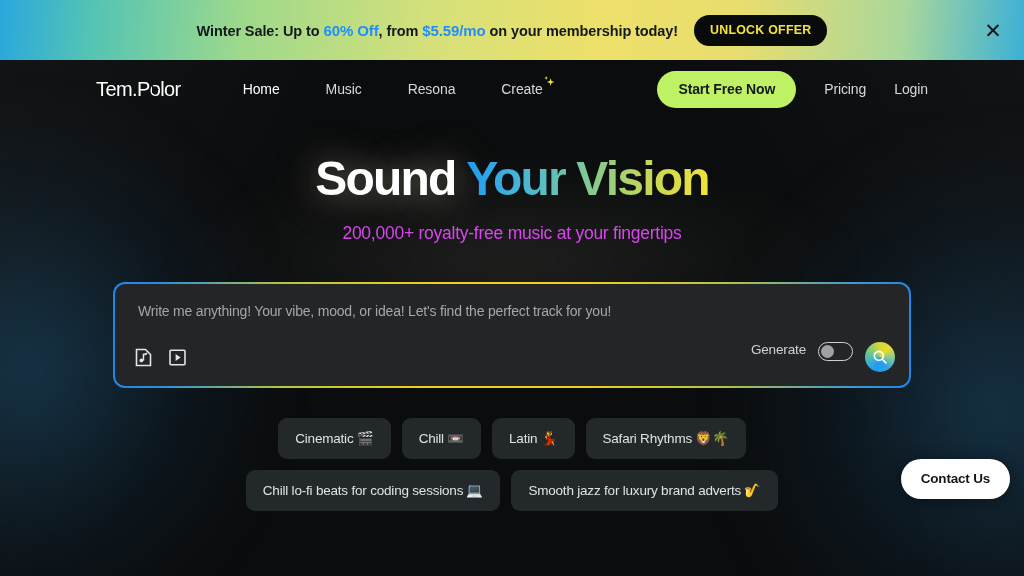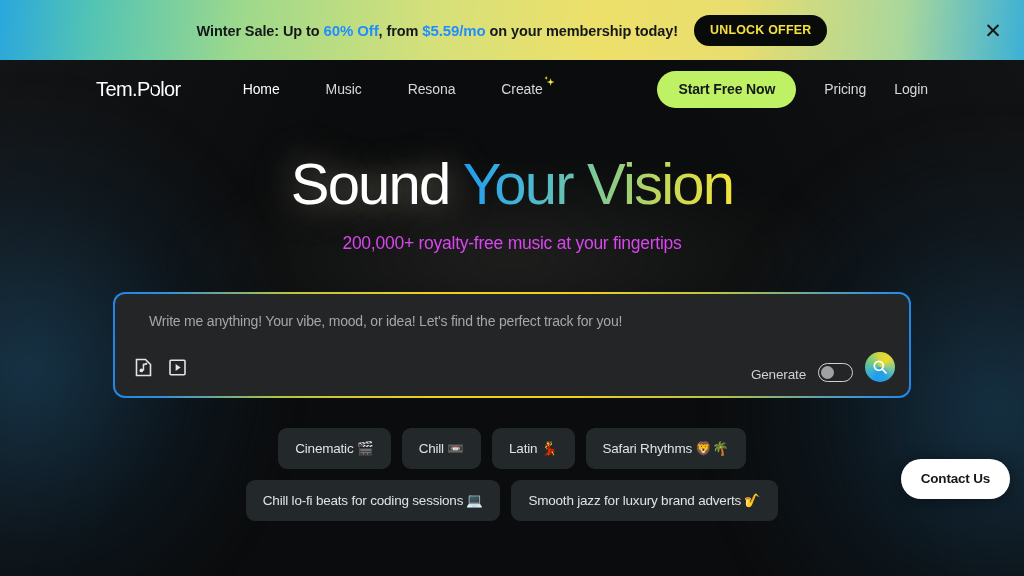--- a/index.html
+++ b/index.html
@@ -91,21 +91,21 @@
     padding:10px 21px 11px;
     font-family:"Liberation Sans", sans-serif;
     font-size:14px; font-weight:700; letter-spacing:-.15px; cursor:pointer;
     white-space:nowrap;
   }
   .nav-text-link{ font-size:14px; color:#d6d8d9; cursor:pointer; letter-spacing:-.1px; }
 
   
   #hero{ position:relative; z-index:5; text-align:center; padding-top:37px; }
   #hero-title{
-    font-size:58px; font-weight:400; letter-spacing:-1.8px; line-height:1;
+    font-size:48px; font-weight:700; letter-spacing:-1.8px; line-height:1;
     display:inline-block;
   }
   .t-white{ color:#fff; text-shadow:0 0 34px rgba(235,235,200,.45), 0 0 64px rgba(220,220,180,.22); }
   .t-grad{
     background:linear-gradient(92deg,#1f9bf0 0%,#45b5d8 22%,#6fc5a8 43%,#96cd7e 58%,#c6d757 75%,#f2e339 100%);
     -webkit-background-clip:text; background-clip:text;
     -webkit-text-fill-color:transparent; color:transparent;
   }
   #hero-subtitle{
     margin-top:20px; font-size:17.5px; color:#d946ef; letter-spacing:-.25px; font-weight:400;
@@ -114,39 +114,39 @@
   
   #search-box-wrap{
     position:relative; z-index:5;
     width:798px; margin:38px auto 0;
     border-radius:12px;
     padding:2px;
     background:linear-gradient(92deg,#1f86e8 0%,#2a8fe0 6%,#b9c63f 22%,#f0cf1e 40%,#f1d01d 58%,#b6c544 76%,#3a94d6 94%,#1f86e8 100%);
   }
   #search-box{
     background:#232526; border-radius:10px;
-    height:102px; padding:16px 34px 0; position:relative;
+    height:102px; padding:16px 23px 0; position:relative;
     display:flex; flex-direction:column;
   }
   #prompt-input{
     width:100%; background:transparent; border:none; outline:none;
     font-family:"Liberation Sans", sans-serif;
     font-size:14px; color:#e9ebec; letter-spacing:-.2px;
     padding:3px 0;
   }
   #prompt-input::placeholder{ color:#a3a7aa; }
   #search-box-toolbar{
     position:absolute; left:18px; right:14px; bottom:14px;
     display:flex; align-items:center;
   }
   .tool-icon{
     width:21px; height:21px; display:flex; align-items:center; justify-content:center;
     cursor:pointer; margin-right:13px;
   }
-  #toolbar-right{ margin-left:auto; display:flex; align-items:flex-end; gap:12px; }
+  #toolbar-right{ margin-left:auto; display:flex; align-items:flex-start; gap:12px; }
   #generate-label{ font-size:13.5px; color:#cfd2d4; letter-spacing:-.15px; }
   #generate-toggle{
     width:35px; height:19px; border-radius:11px;
     border:1.4px solid #cfd2d4; background:transparent;
     display:flex; align-items:center; padding:2px; cursor:pointer;
   }
   #generate-toggle .knob{ width:13px; height:13px; border-radius:50%; background:#9ea2a5; }
   #search-submit-button{
     width:30px; height:30px; border-radius:50%; border:none; cursor:pointer;
     background:conic-gradient(from 200deg,#1f9bf0,#3fb5c9,#7ccb7a,#d2d63f,#eadb2c,#7fc89a,#2aa3e0,#1f9bf0);

